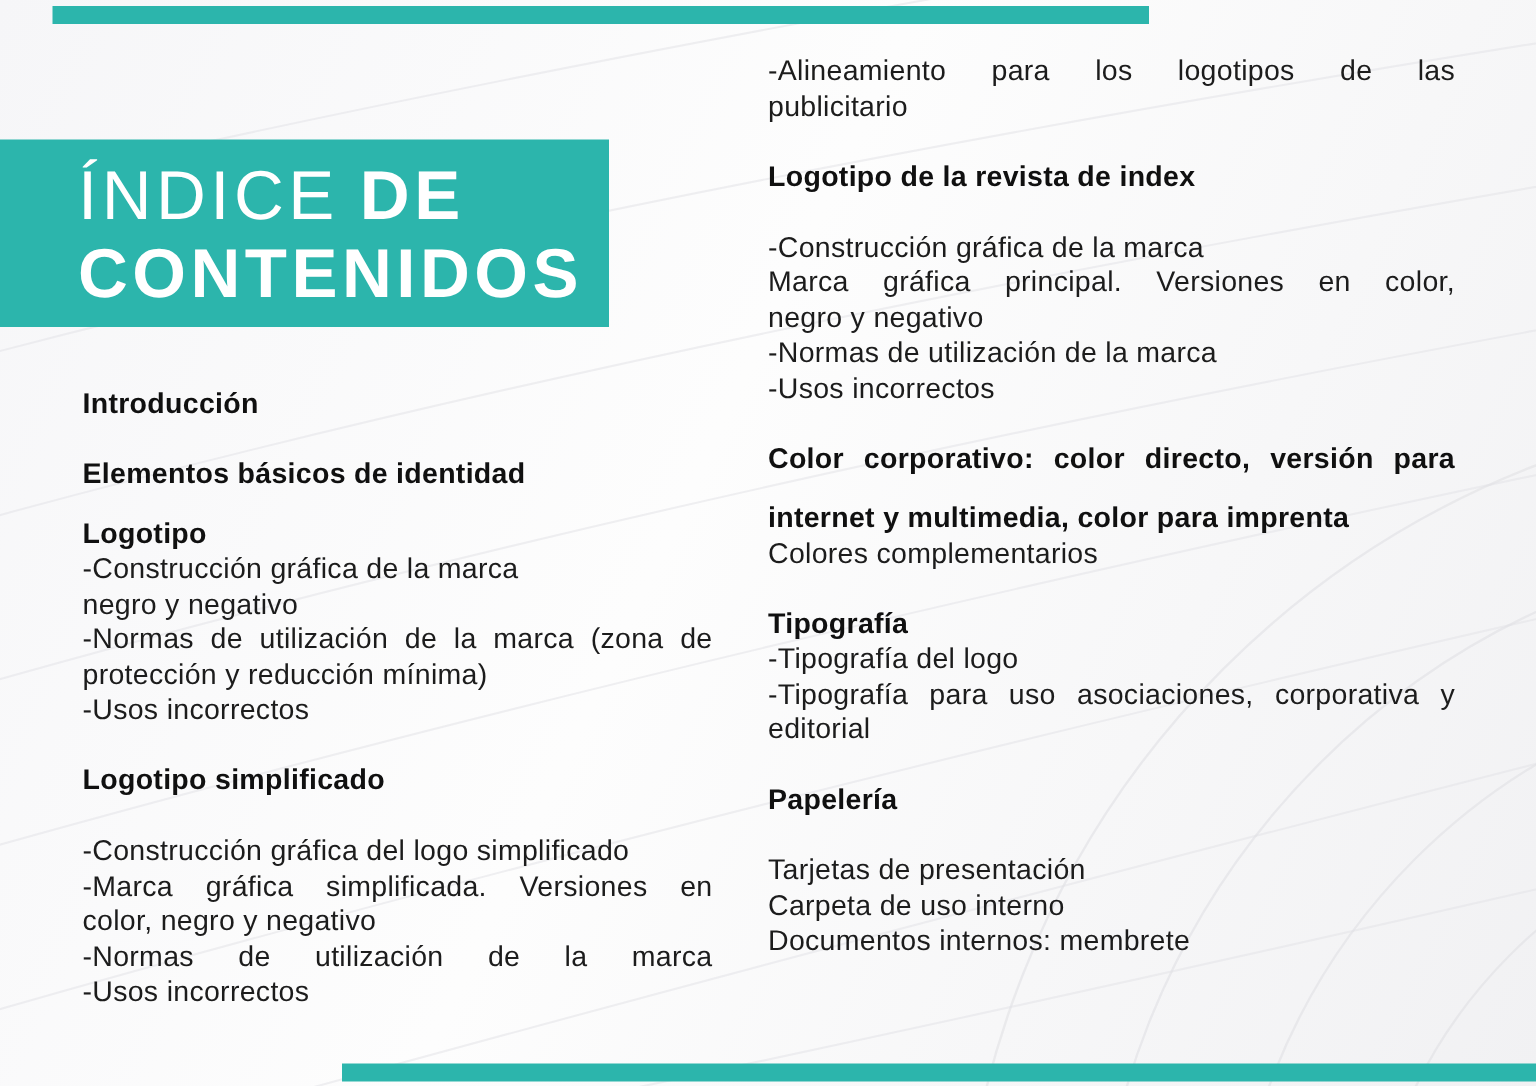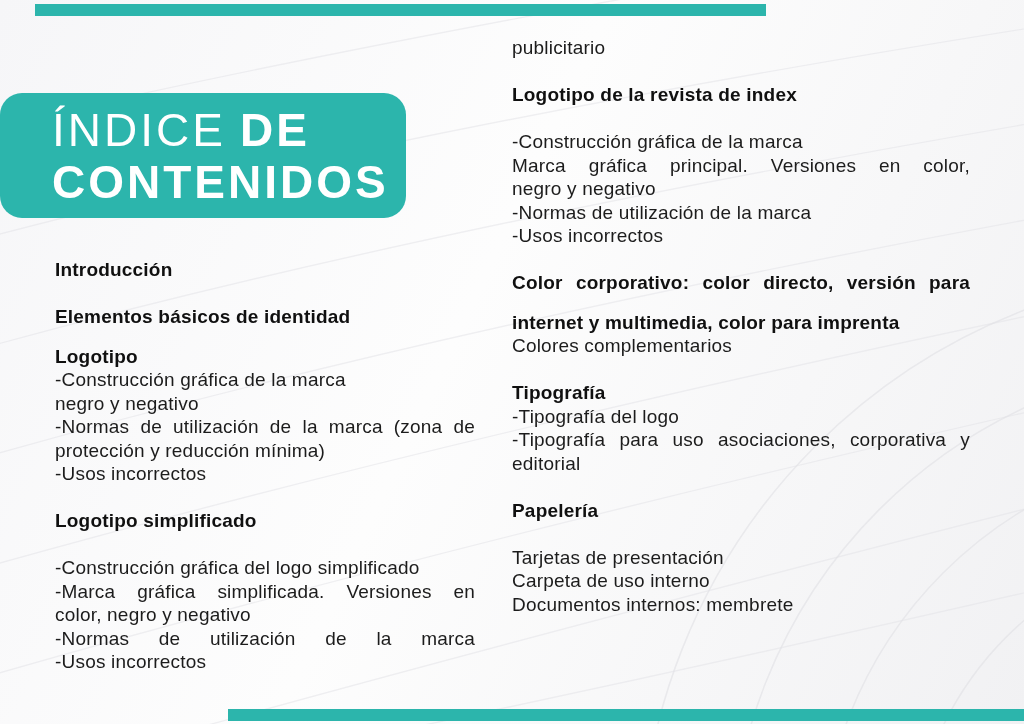--- a/index.html
+++ b/index.html
@@ -11,21 +11,21 @@
   }
   .bg-svg { position:absolute; inset:0; pointer-events:none; }
 
   .bar { position:absolute; height:12px; }
   .bar.top { left:35px; top:4px; width:731px; }
   .bar.bottom { left:228px; bottom:3px; width:796px; }
 
   .title-box {
     position:absolute; left:0; top:93px; width:406px; height:125px;
     display:flex; flex-direction:column; justify-content:center;
-    padding-left:52px; color:#ffffff;border-radius:22px;
+    padding-left:52px; color:#ffffff;
   }
   .t-line { font-size:46px; line-height:52px; letter-spacing:3px; white-space:nowrap; }
   .t-light { font-weight:400; }
   .t-bold { font-weight:700; }
   .t-sp { margin-left:14px; }
 
   .col { position:absolute; color:#1c1c1c; font-size:19px; line-height:23.5px; letter-spacing:0.2px; }
   .col.left  { left:55px;  top:242px; width:420px; }
   .col.right { left:512px; top:36px;  width:458px; }
   .section + .section { margin-top:23.5px; }
@@ -85,20 +85,21 @@
       <div class="section">
         <div class="line">-Construcción gráfica del logo simplificado</div>
         <div class="line j">-Marca gráfica simplificada. Versiones en</div>
         <div class="line">color, negro y negativo</div>
         <div class="line j">-Normas de utilización de la marca</div>
         <div class="line">-Usos incorrectos</div>
       </div>
     </div>
   <div class="col right" id="col-right">
       <div class="section">
+        <div class="line j">-Alineamiento para los logotipos de las</div>
         <div class="line">publicitario</div>
       </div>
       <div class="section">
         <div class="line b">Logotipo de la revista de index</div>
       </div>
       <div class="section">
         <div class="line">-Construcción gráfica de la marca</div>
         <div class="line j">Marca gráfica principal. Versiones en color,</div>
         <div class="line">negro y negativo</div>
         <div class="line">-Normas de utilización de la marca</div>

